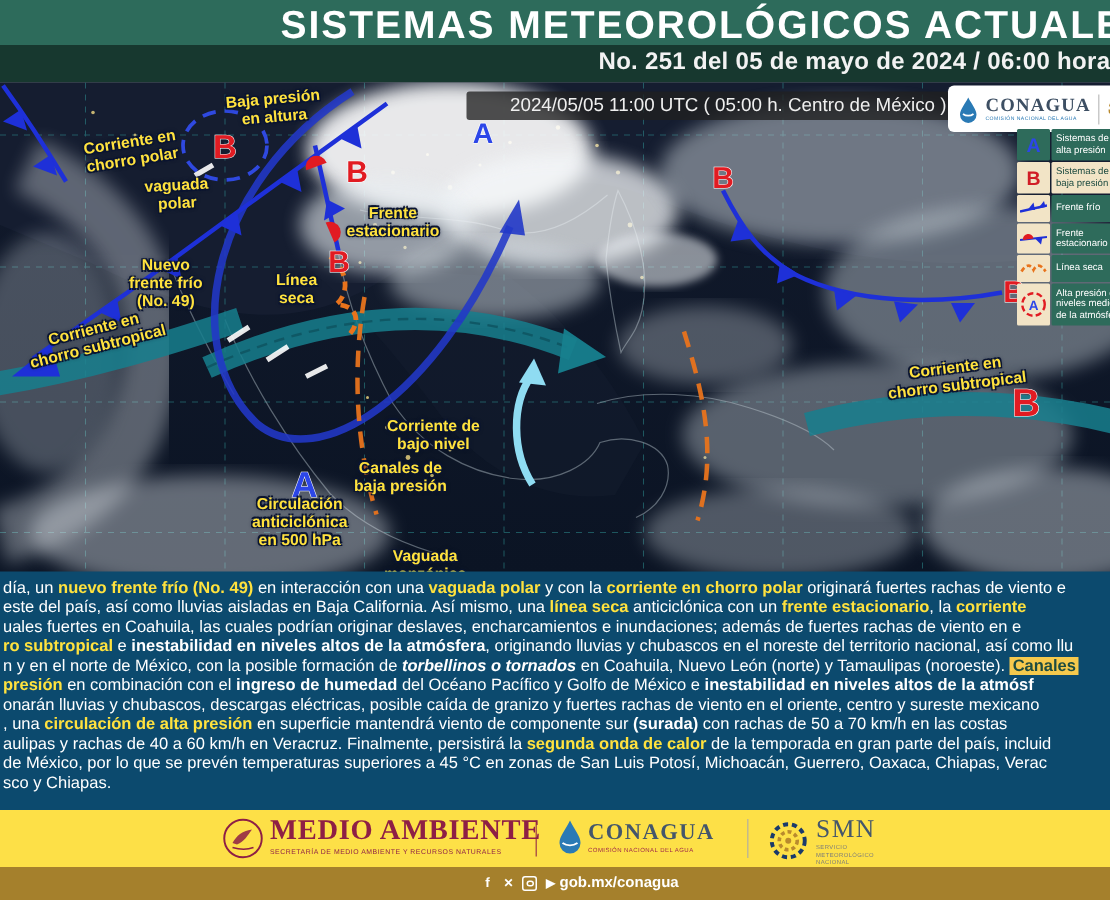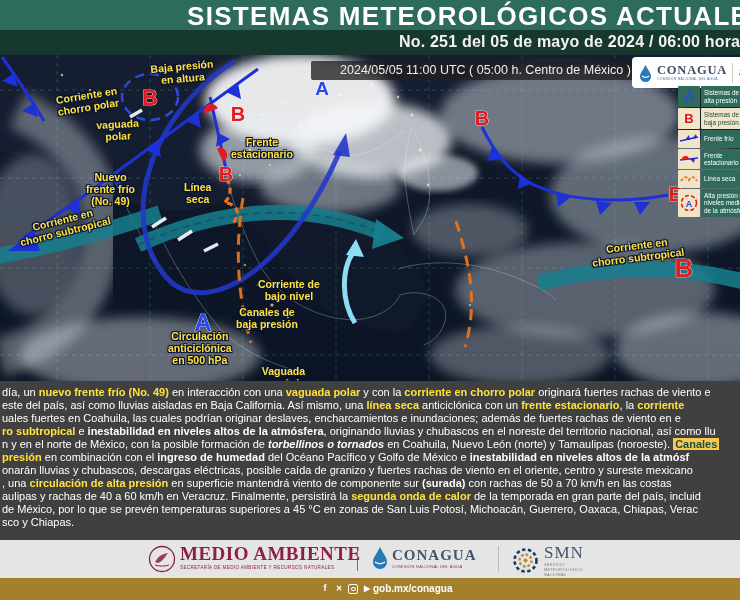--- a/index.html
+++ b/index.html
@@ -36,31 +36,31 @@
   .lg-ico{width:22px;background:#f2e4c6;display:flex;align-items:center;justify-content:center;
        flex:none;border-radius:1px;}
   .lg-ico.green{background:#2e6b5b;}
   .lg-letterA{color:#2c46e8;font-weight:bold;font-size:13px;}
   .lg-letterB{color:#d11d26;font-weight:bold;font-size:13px;}
   .lg-label{flex:1;background:#2e6b5b;color:#fff;font-size:6.4px;line-height:1.12;display:flex;
        align-items:center;padding:1px 3px;white-space:pre-line;border-radius:1px;}
   .lg-label.cream{background:#f2e4c6;color:#1d4b40;}
 
   
-  .bulletin{position:absolute;left:0;top:381px;width:740px;height:159px;background:#404040;
+  .bulletin{position:absolute;left:0;top:381px;width:740px;height:159px;background:#0c4a6e;
        color:#fff;font-size:11px;line-height:13px;padding-top:5px;box-sizing:border-box;}
   .bl{white-space:nowrap;padding-left:2px;}
   .seg-n{}
   .seg-y{color:#ffe23e;font-weight:bold;}
   .seg-b{font-weight:bold;}
   .seg-bi{font-weight:bold;font-style:italic;}
   .seg-hl{background:#f6c94d;color:#1d4b40;font-weight:bold;padding:0 2px;}
 
   
-  .footer-white{position:absolute;left:0;top:540px;width:740px;height:38px;background:#e5e5e5;}
+  .footer-white{position:absolute;left:0;top:540px;width:740px;height:38px;background:#fde047;}
   .ma-emblem{position:absolute;left:148px;top:5px;}
   .ma-block{position:absolute;left:180px;top:4px;display:flex;flex-direction:column;}
   .ma-title{font-family:"Liberation Serif",serif;font-weight:bold;font-size:19px;color:#8e1f45;
        letter-spacing:.5px;line-height:1;}
   .ma-sub{font-size:4.6px;color:#8e1f45;letter-spacing:.35px;margin-top:2px;}
   .f-div{position:absolute;width:1px;background:#8e1f45;opacity:.7;}
   .cna-block{position:absolute;left:372px;top:6px;display:flex;align-items:center;gap:4px;}
   .cna-txt{display:flex;flex-direction:column;line-height:1;}
   .cna-name{font-family:"Liberation Serif",serif;font-weight:bold;font-size:15px;color:#44566b;letter-spacing:1px;}
   .cna-sub{font-size:4px;color:#9d2449;letter-spacing:.3px;margin-top:2px;}

